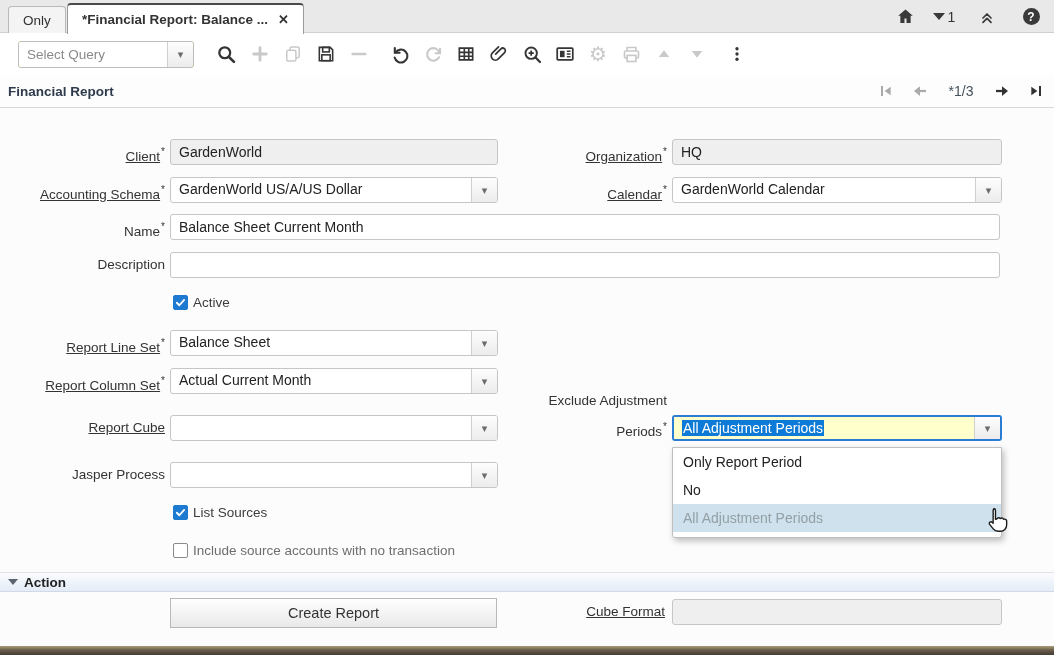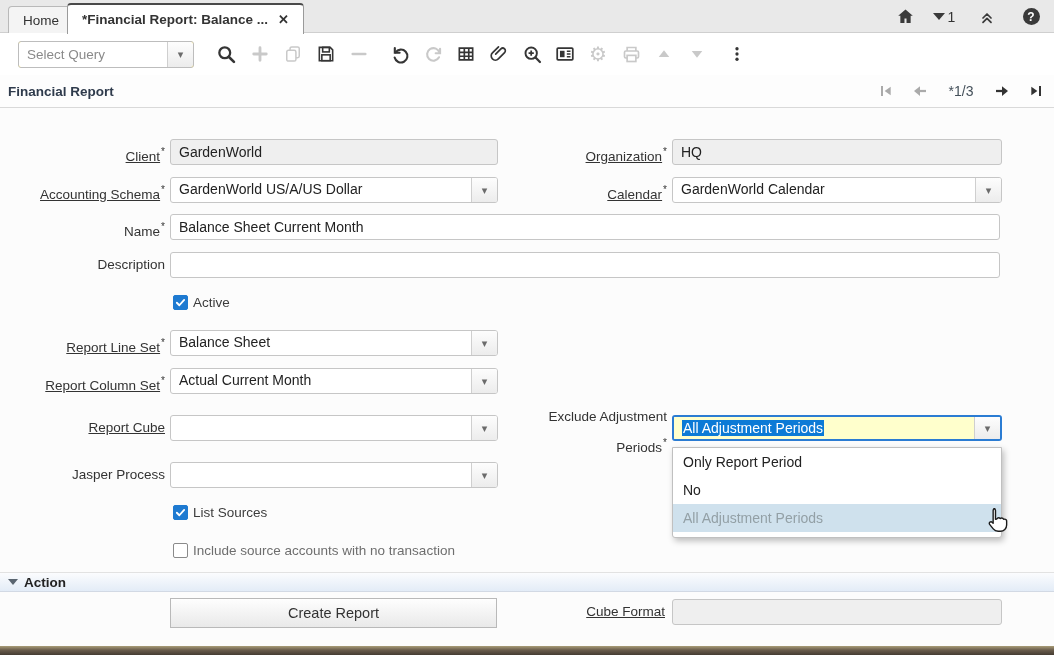--- a/index.html
+++ b/index.html
@@ -107,21 +107,21 @@
   
   .hand-cursor { position:absolute; left:984px; top:506px; width:26px; height:30px; z-index:9; }
 </style>
 </head>
 <body>
 
 <div class="screen">
 
   <div class="tabstrip">
     <div class="tab home">
-      <span>Home</span>
+      <span>Only</span>
     </div>
     <div class="tab active">
       <span>*Financial Report: Balance ...</span>
       <span class="close">✕</span>
     </div>
     <div class="topbar-icons">
       <span class="tb-right" style="width:34px">
         <svg width="19" height="19" viewBox="0 0 24 24">
             <path d="M12 3 2.8 11.2h2.7v9h5.2v-5.6h2.6v5.6h5.2v-9h2.7z" fill="#3a3a3a"></path>
           </svg>
@@ -351,21 +351,21 @@
     <div class="lbl" style="left:0;top:307px;width:165px">
       <span class="u">Report Cube</span>
     </div>
     <div class="combo" style="left:170px;top:307px;width:328px">
       <span class="ctext"></span>
       <span class="cbtn">
           <span>▾</span>
         </span>
     </div>
 
-    <div class="lbl" style="left:400px;top:296px;width:267px;line-height:26px">
+    <div class="lbl" style="left:400px;top:280px;width:267px;line-height:26px">
       <span>Exclude Adjustment</span><br>
       <span>Periods</span><sup>*</sup>
     </div>
     <div class="combo focused mandatory" style="left:672px;top:307px;width:330px">
       <span class="ctext"><span class="sel-text">All Adjustment Periods</span></span>
       <span class="cbtn">
           <span>▾</span>
         </span>
     </div>
 

